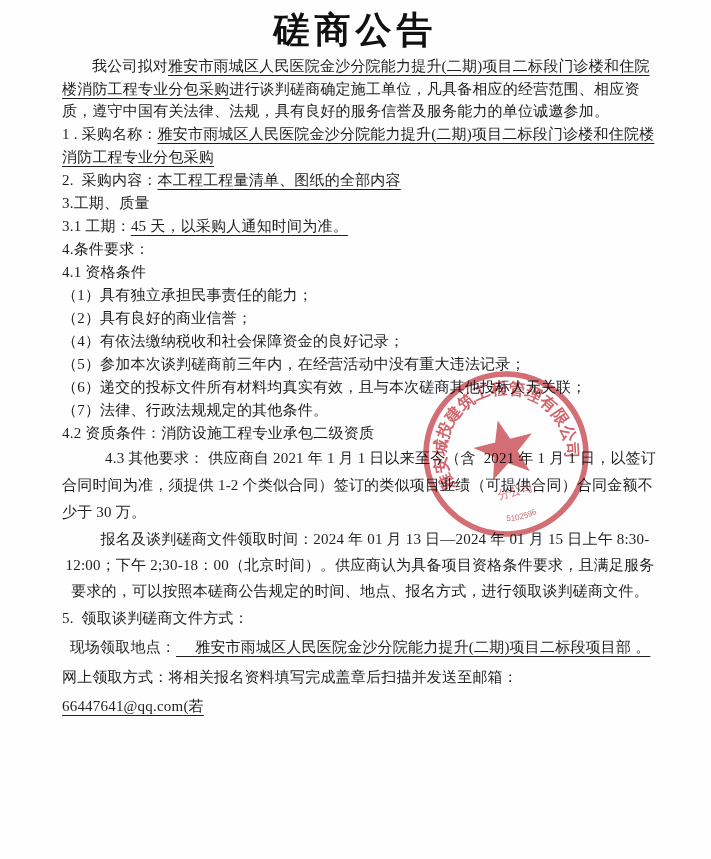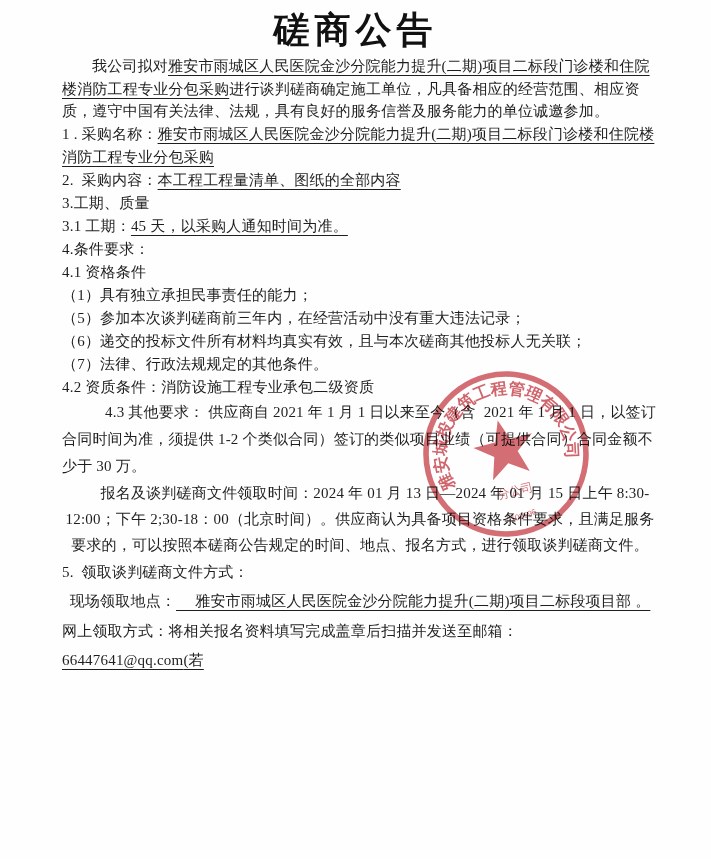--- a/index.html
+++ b/index.html
@@ -77,20 +77,22 @@
     <p class="item3">3.工期、质量</p>
 
     <p class="sub item3-1"><span>3.1 工期：</span><span class="u">45 天，以采购人通知时间为准。</span></p>
 
 
     <p class="item4">4.条件要求：</p>
 
     <p class="sub item4-1">4.1 资格条件</p>
 
     <p class="cond">（1）具有独立承担民事责任的能力；</p>
+    <p class="cond">（2）具有良好的商业信誉；</p>
+    <p class="cond">（4）有依法缴纳税收和社会保障资金的良好记录；</p>
     <p class="cond">（5）参加本次谈判磋商前三年内，在经营活动中没有重大违法记录；</p>
     <p class="cond">（6）递交的投标文件所有材料均真实有效，且与本次磋商其他投标人无关联；</p>
     <p class="cond">（7）法律、行政法规规定的其他条件。</p>
 
     <p class="sub item4-2"><span>4.2 资质条件：</span><span>消防设施工程专业承包二级资质</span></p>
 
     <p class="item4-3"><span>4.3 其他要求：</span><span> 供应商自 2021 年 1 月 1 日以来至今（含  2021 年 1 月 1 日，以签订合同时间为准，须提供 1-2 个类似合同）签订的类似项目业绩（可提供合同）合同金额不少于 30 万。</span></p>
 
     <p class="regpara">报名及谈判磋商文件领取时间：2024 年 01 月 13 日—2024 年 01 月 15 日上午 8:30-12:00；下午 2;30-18：00（北京时间）。供应商认为具备项目资格条件要求，且满足服务要求的，可以按照本磋商公告规定的时间、地点、报名方式，进行领取谈判磋商文件。</p>
 

